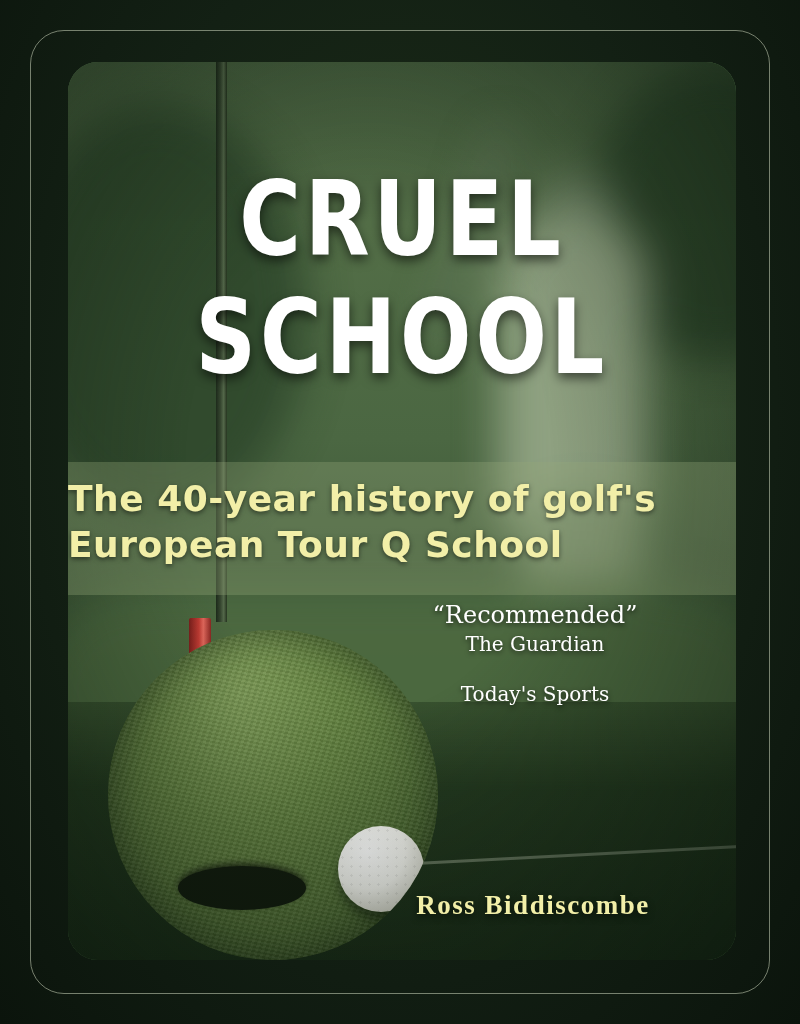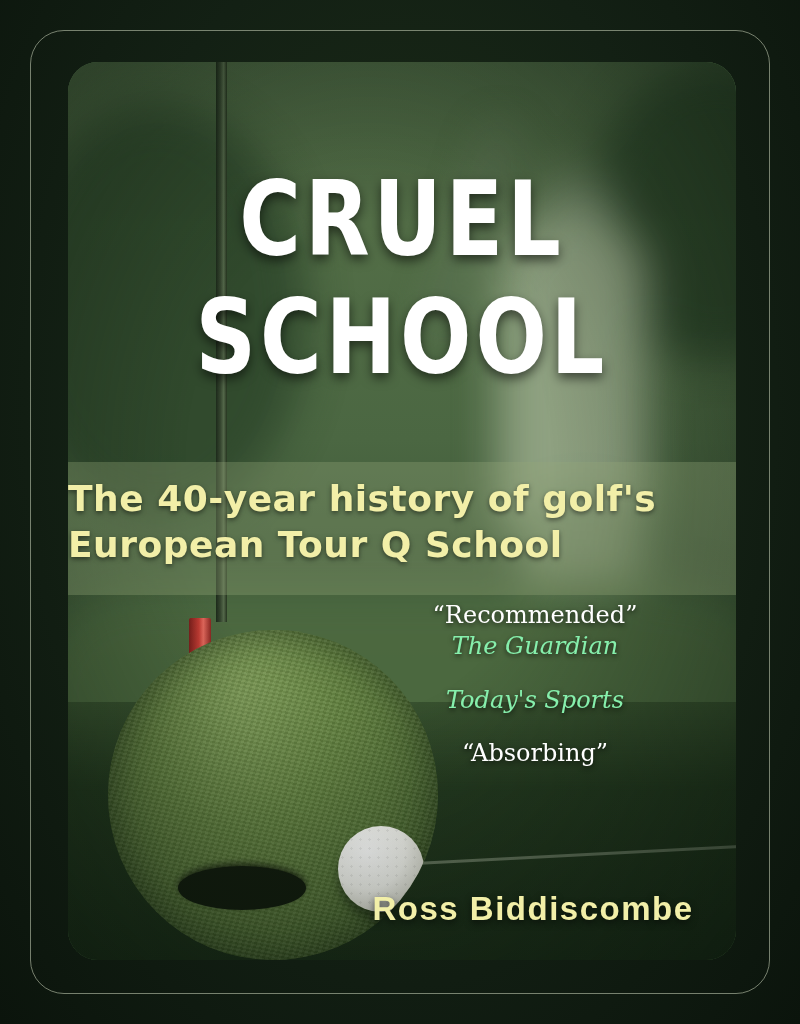--- a/index.html
+++ b/index.html
@@ -274,37 +274,36 @@
   }
   .blurb-quote {
     font-family: "DejaVu Serif", serif;
     font-size: 24px;
     color: #ffffff;
     line-height: 1.15;
     text-shadow: 0 2px 5px rgba(0,0,0,0.65);
   }
   .blurb-source {
     font-family: "DejaVu Serif", serif;
-    font-style: italic;
-    font-size: 24px;
-    color: #86efac;
+    font-size: 20px;
+    color: #ffffff;
     margin-top: 2px;
     text-shadow: 0 2px 5px rgba(0,0,0,0.65);
   }
 
   .author {
     position: absolute;
     right: 38px;
     top: 828px;
     width: 330px;
     text-align: center;
     z-index: 6;
-    font-family: Liberation Sans, sans-serif;
+    font-family: Liberation Serif, serif;
     font-weight: 700;
-    font-size: 33px;
+    font-size: 27px;
     letter-spacing: 1.5px;
     color: #f2efa8;
     text-shadow: 0 3px 7px rgba(0,0,0,0.6);
   }
 </style>
 </head>
 <body>
 
 <div id="cover">
 
@@ -353,21 +352,20 @@
 
     <div class="blurbs">
       <div class="blurb">
         <div class="blurb-quote">“Recommended”</div>
         <div class="blurb-source">The Guardian</div>
       </div>
       <div class="blurb">
         <div class="blurb-source">Today's Sports</div>
       </div>
       <div class="blurb">
-        <div class="blurb-quote">“Absorbing”</div>
       </div>
     </div>
 
     <div class="author">Ross Biddiscombe</div>
 
   </div>
 
   <div class="edge-rule"></div>
 </div>
 

